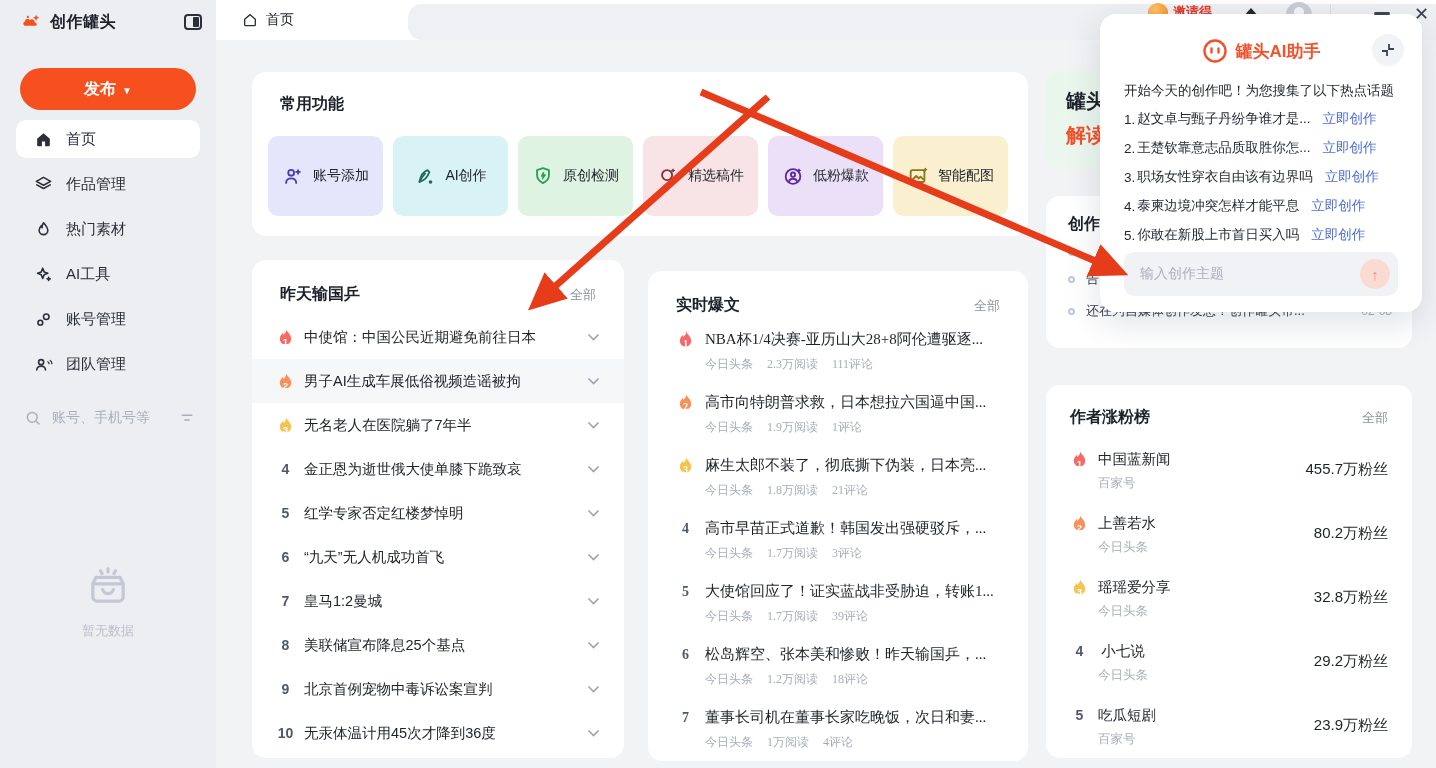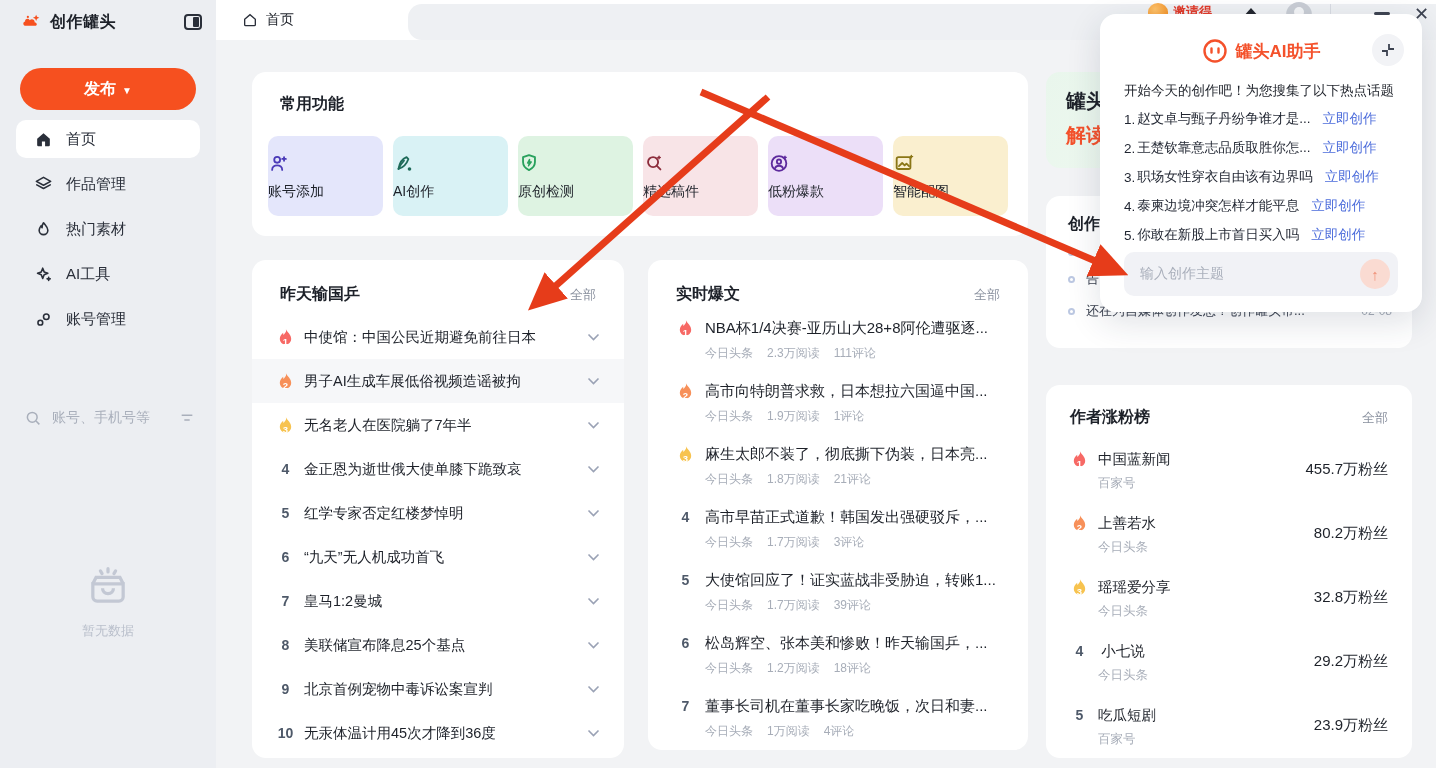--- a/index.html
+++ b/index.html
@@ -37,33 +37,33 @@
   .strip-rest { position:absolute; left:192px; right:-20px; top:4px; bottom:0; background:#eef0f3; border-radius:14px 0 0 14px; }
 
   
   .card { position:absolute; background:#fff; border-radius:14px; z-index:1; }
   .card-head { display:flex; align-items:center; }
   .card-title { font-size:16px; font-weight:700; color:#1d2129; }
   .all-link { margin-left:auto; font-size:13px; color:#8a919f; cursor:pointer; }
 
   #quick-card { left:252px; top:72px; width:776px; height:164px; padding:22px 16px 0 28px; }
   .tiles { position:absolute; left:16px; right:16px; top:64px; display:flex; gap:10px; }
-  .tile { width:115px; height:80px; border-radius:10px; display:flex; flex-direction:column; align-items:flex-start;
+  .tile { width:115px; height:80px; border-radius:10px; display:flex; flex-direction:row; align-items:center;
     justify-content:center; gap:9px; cursor:pointer; }
   .tile .qi { width:22px; height:22px; }
   .tile .ql { font-size:14px; color:#1d2129; }
 
   #topics-card { left:252px; top:260px; width:372px; height:498px; padding:24px 0 0 0; }
   #topics-card .card-head { padding:0 28px; margin-bottom:10px; }
   .ht-row { height:44px; display:flex; align-items:center; padding:0 24px; cursor:pointer; }
   .ht-row.hl { background:#f6f7f9; }
   .ht-title { font-size:14.5px; color:#1d2129; margin-left:9px; white-space:nowrap; overflow:hidden; text-overflow:ellipsis; max-width:262px; }
   .chev { margin-left:auto; display:flex; align-items:center; }
 
-  #articles-card { left:648px; top:260px; width:380px; height:490px; padding:24px 0 0 0; overflow:hidden; }
+  #articles-card { left:648px; top:271px; width:380px; height:490px; padding:24px 0 0 0; overflow:hidden;font-family:Liberation Serif, serif; }
   #articles-card .card-head { padding:0 28px; margin-bottom:14px; }
   .art-row { display:flex; padding:0 24px 0 28px; margin-bottom:20px; cursor:pointer; }
   .art-main { margin-left:10px; min-width:0; }
   .art-title { font-size:15px; color:#1d2129; white-space:nowrap; overflow:hidden; text-overflow:ellipsis; max-width:300px; }
   .art-meta { margin-top:7px; font-size:12px; color:#a7adb8; display:flex; gap:14px; }
 
   .rank { width:19px; height:19px; position:relative; flex:none; }
   .rank.plain { font-size:14px; font-weight:700; color:#4e5969; text-align:center; line-height:19px; }
   .rank .fnum { position:absolute; left:0; right:0; bottom:0px; text-align:center; color:#fff; font-size:9.5px; font-weight:700; }
 
@@ -169,20 +169,28 @@
       </div>
 
       <div class="menu-item">
         <span class="mi"><svg viewBox="0 0 24 24" width="100%" height="100%" fill="none" stroke="currentColor" stroke-width="2" stroke-linecap="round" stroke-linejoin="round">
             <circle cx="8" cy="16" r="3"></circle>
             <circle cx="15.5" cy="8.5" r="3.5"></circle>
           </svg></span>
         <span>账号管理</span>
       </div>
 
+      <div class="menu-item">
+        <span class="mi"><svg viewBox="0 0 24 24" width="100%" height="100%" fill="none" stroke="currentColor" stroke-width="2" stroke-linecap="round" stroke-linejoin="round">
+            <circle cx="9" cy="9" r="3.2"></circle>
+            <path d="M3.5 19c0-3 2.5-5 5.5-5s5.5 2 5.5 5"></path>
+            <path d="M17.5 8.5c1 .5 1.5 1.5 1.5 2.5M20.5 7c1.5 1 2 2.5 2 4" stroke-width="1.6"></path>
+          </svg></span>
+        <span>团队管理</span>
+      </div>
     </nav>
   <div class="side-search">
     <svg class="si" viewBox="0 0 24 24" fill="none" stroke="#a9afbb" stroke-width="2">
       <circle cx="11" cy="11" r="6.5"></circle>
         <path d="M16 16l4.5 4.5"></path>
     </svg>
     <span class="ph">账号、手机号等</span>
     <svg class="fi" viewBox="0 0 24 24" fill="none" stroke="#a9afbb" stroke-width="2.2">
       <path d="M4 8h16M8 15h8"></path>
     </svg>

